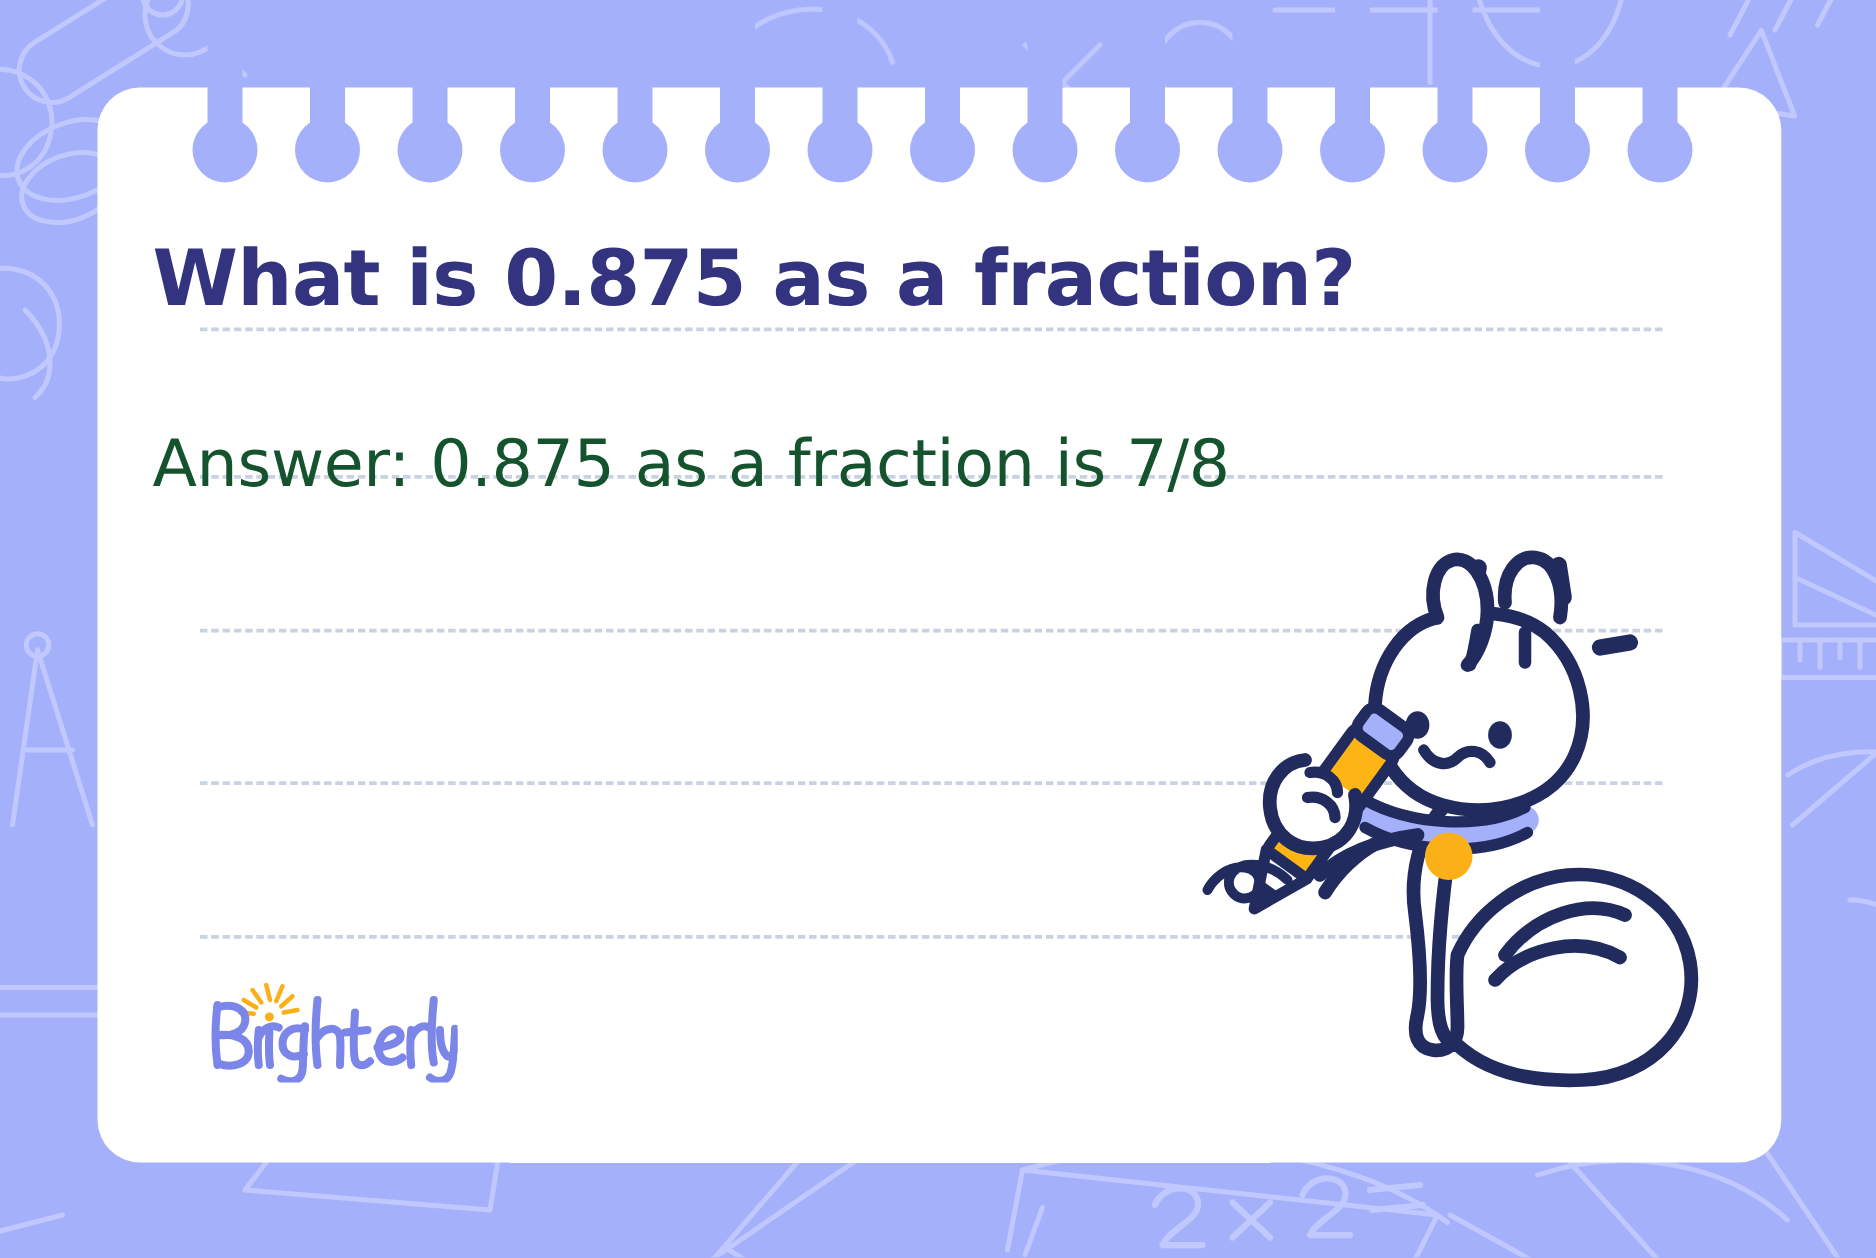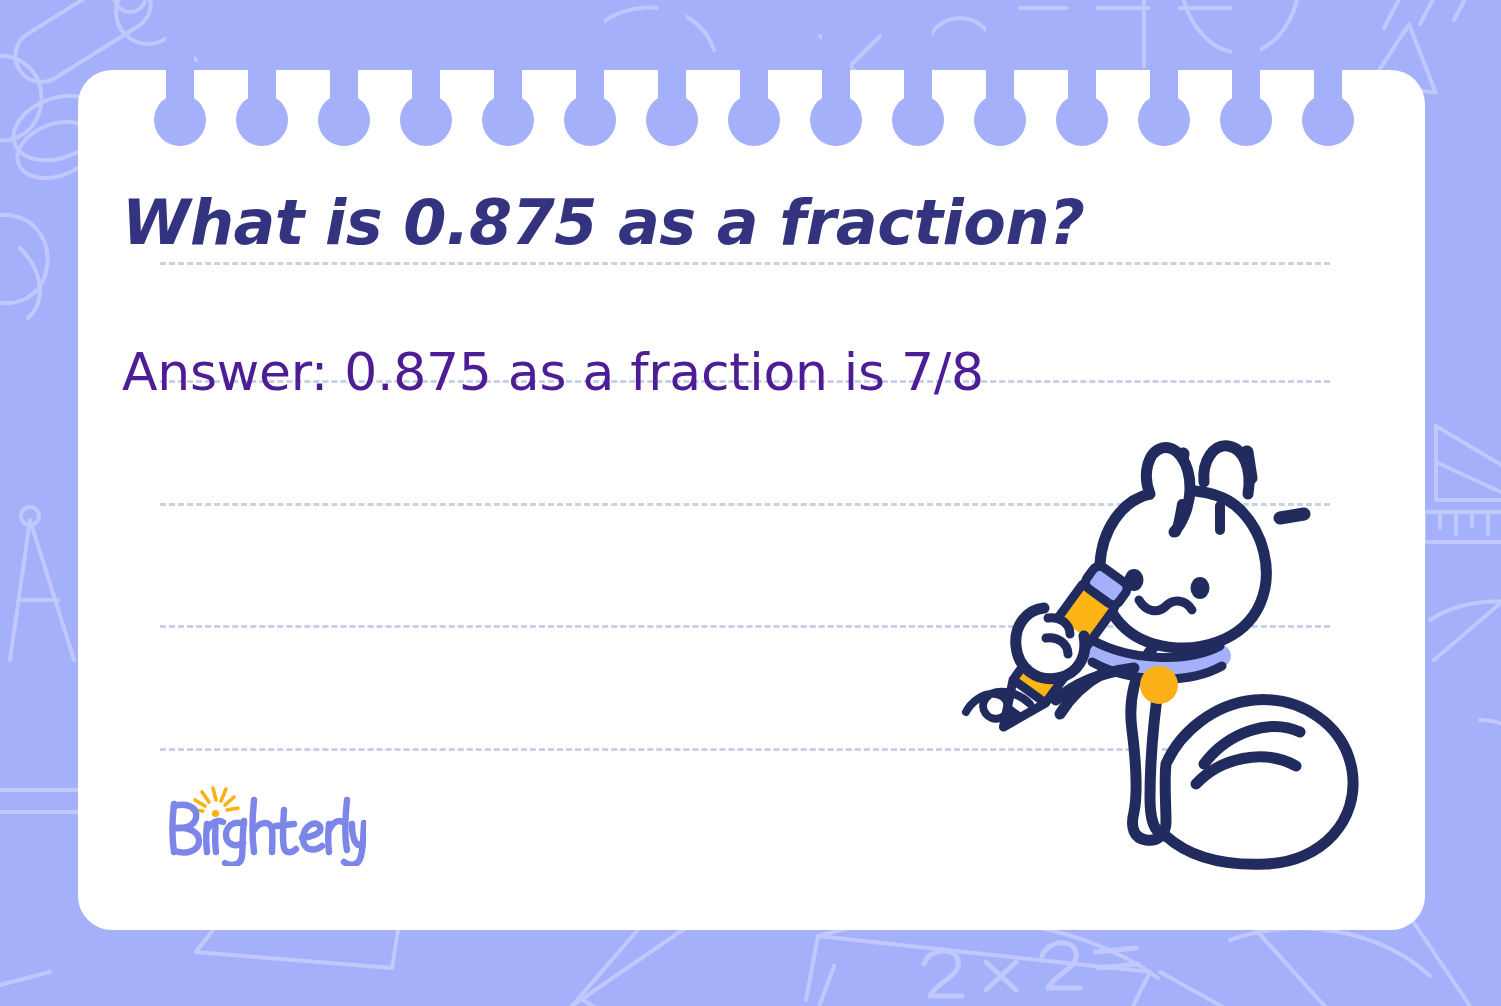--- a/index.html
+++ b/index.html
@@ -90,34 +90,33 @@
     left: 122px;
     top: 185px;
     margin: 0;
     font-family: "DejaVu Sans", sans-serif;
     font-weight: 700;
     font-size: 62px;
     line-height: 76px;
     letter-spacing: -0.5px;
     color: #343380;
     white-space: nowrap;
-    font-style: italic;
   }
 
   #answer {
     position: absolute;
     left: 122px;
     top: 340px;
     margin: 0;
     font-family: "DejaVu Sans", sans-serif;
     font-weight: 400;
     font-size: 52px;
     line-height: 64px;
     letter-spacing: -0.3px;
-    color: #4c1d95;
+    color: #14532d;
     white-space: nowrap;
   }
 
   
   #logo {
     position: absolute;
     left: 166px;
     top: 786px;
     width: 200px;
     height: 80px;

